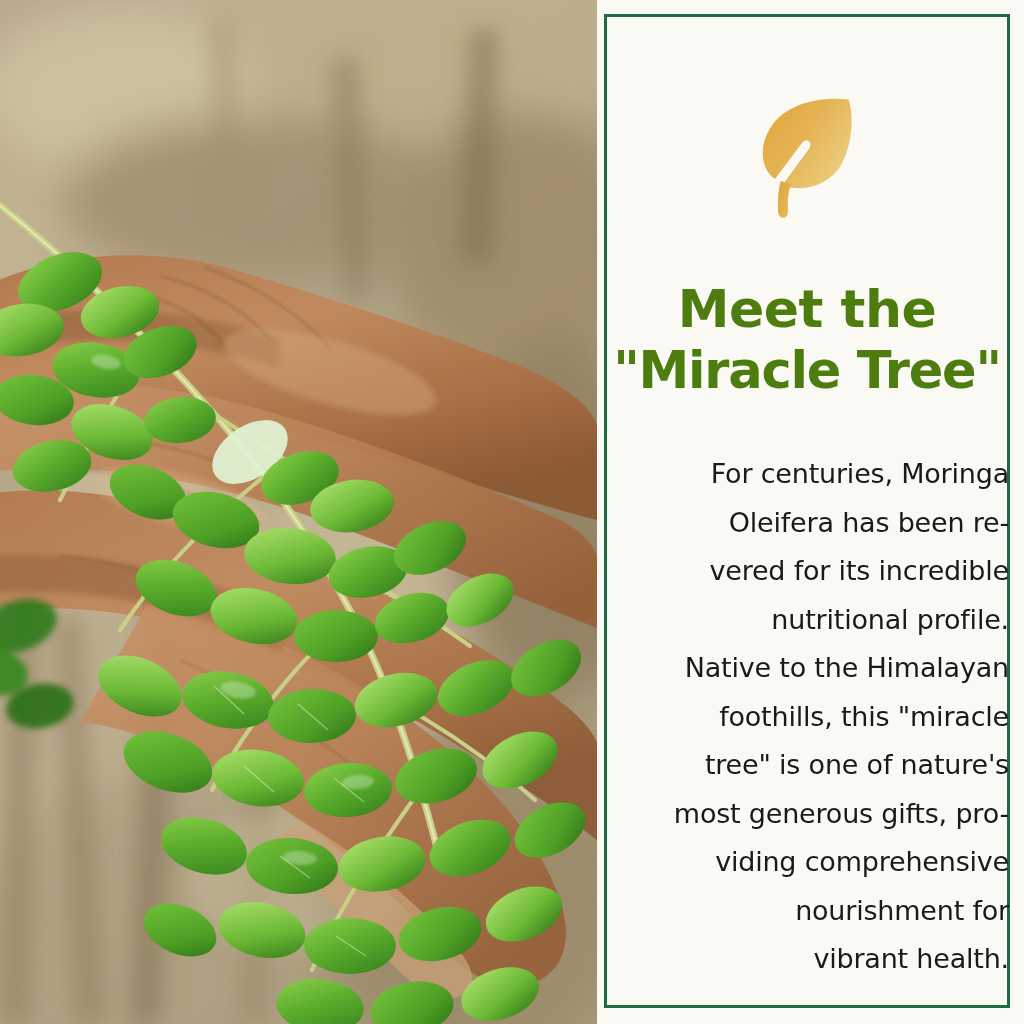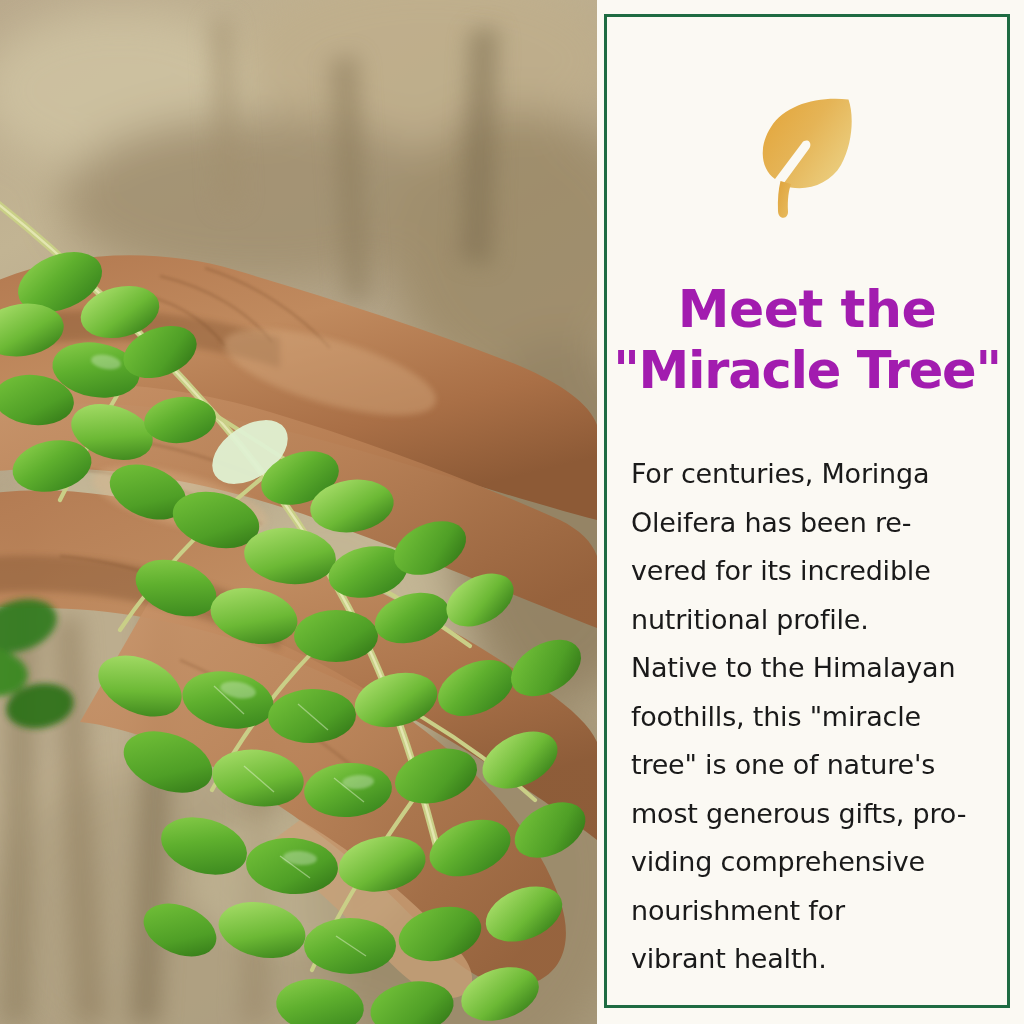--- a/index.html
+++ b/index.html
@@ -58,21 +58,21 @@
     height: 126px;
   }
   .leaf-mark svg { display: block; width: 104px; height: 126px; }
 
   .headline {
     position: absolute;
     left: 0;
     right: 0;
     top: 226px;
     text-align: center;
-    color: #a21caf;
+    color: #4d7c0f;
     font-family: "DejaVu Sans", sans-serif;
     font-weight: 700;
     font-size: 52px;
     line-height: 62px;
     letter-spacing: -0.5px;
   }
   .headline .line1 { display: block; }
   .headline .line2 { display: block; font-size: 51px; letter-spacing: -1.2px; }
 
   .body-copy {
@@ -80,20 +80,21 @@
     left: 24px;
     top: 406px;
     width: 378px;
     color: #1a1a1a;
     font-family: "DejaVu Sans", sans-serif;
     font-weight: 400;
     font-size: 27px;
     line-height: 48.5px;
     letter-spacing: -0.2px;
     white-space: pre-line;
+    text-align: right;
   }
 </style>
 </head>
 <body>
 
 <div id="canvas">
 
   <div class="photo-panel">
     <svg class="photo-svg" viewBox="0 0 597 1024" preserveAspectRatio="xMidYMid slice">
       <defs>

